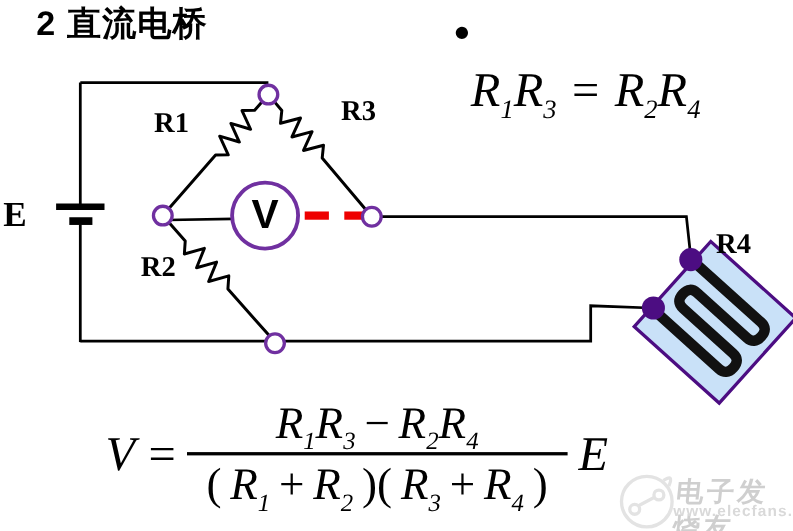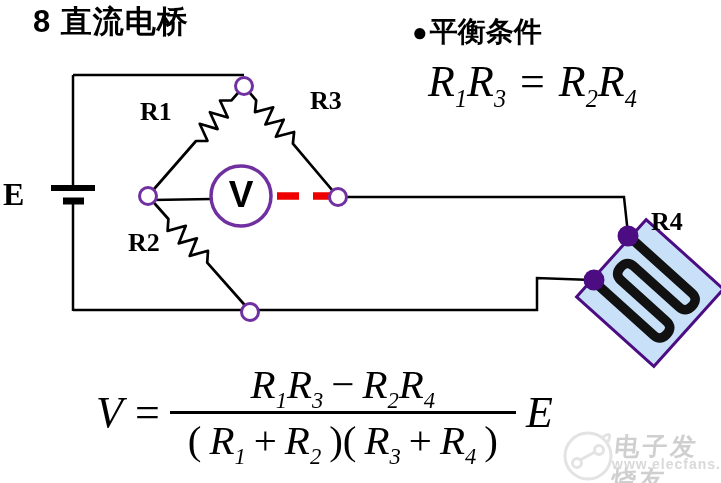--- a/index.html
+++ b/index.html
@@ -84,25 +84,24 @@
   <g transform="rotate(42 650 293)">
     <rect x="598" y="241" width="104" height="104" fill="#c9e1f8" stroke="#4c0d82" stroke-width="3"></rect>
     <path d="M 600 265 H 681 Q 690 265 690 274.5 Q 690 284 681 284 H 620 Q 611 284 611 293.5 Q 611 303 620 303 H 681 Q 690 303 690 312.5 Q 690 322 681 322 H 600" fill="none" stroke="#111111" stroke-width="9.5" stroke-linejoin="round"></path>
   </g>
   <g fill="#4c0d82">
     <circle cx="628" cy="236" r="10.5"></circle>
     <circle cx="594" cy="280" r="10.5"></circle>
   </g>
 </svg>
 
-<div class="abs slide-title">8 直流电桥</div>
+<div class="abs slide-title">2 直流电桥</div>
 
 <div class="abs cond-head">
   <span class="bullet">●</span>
-  <span>平衡条件</span>
 </div>
 
 <div class="abs math balance-formula">
   <span class="tok var"><span>R</span><sub class="ss">1</sub></span>
   <span class="tok var"><span>R</span><sub class="ss">3</sub></span>
   <span class="tok op eq">=</span>
   <span class="tok var"><span>R</span><sub class="ss">2</sub></span>
   <span class="tok var"><span>R</span><sub class="ss">4</sub></span>
 </div>
 

